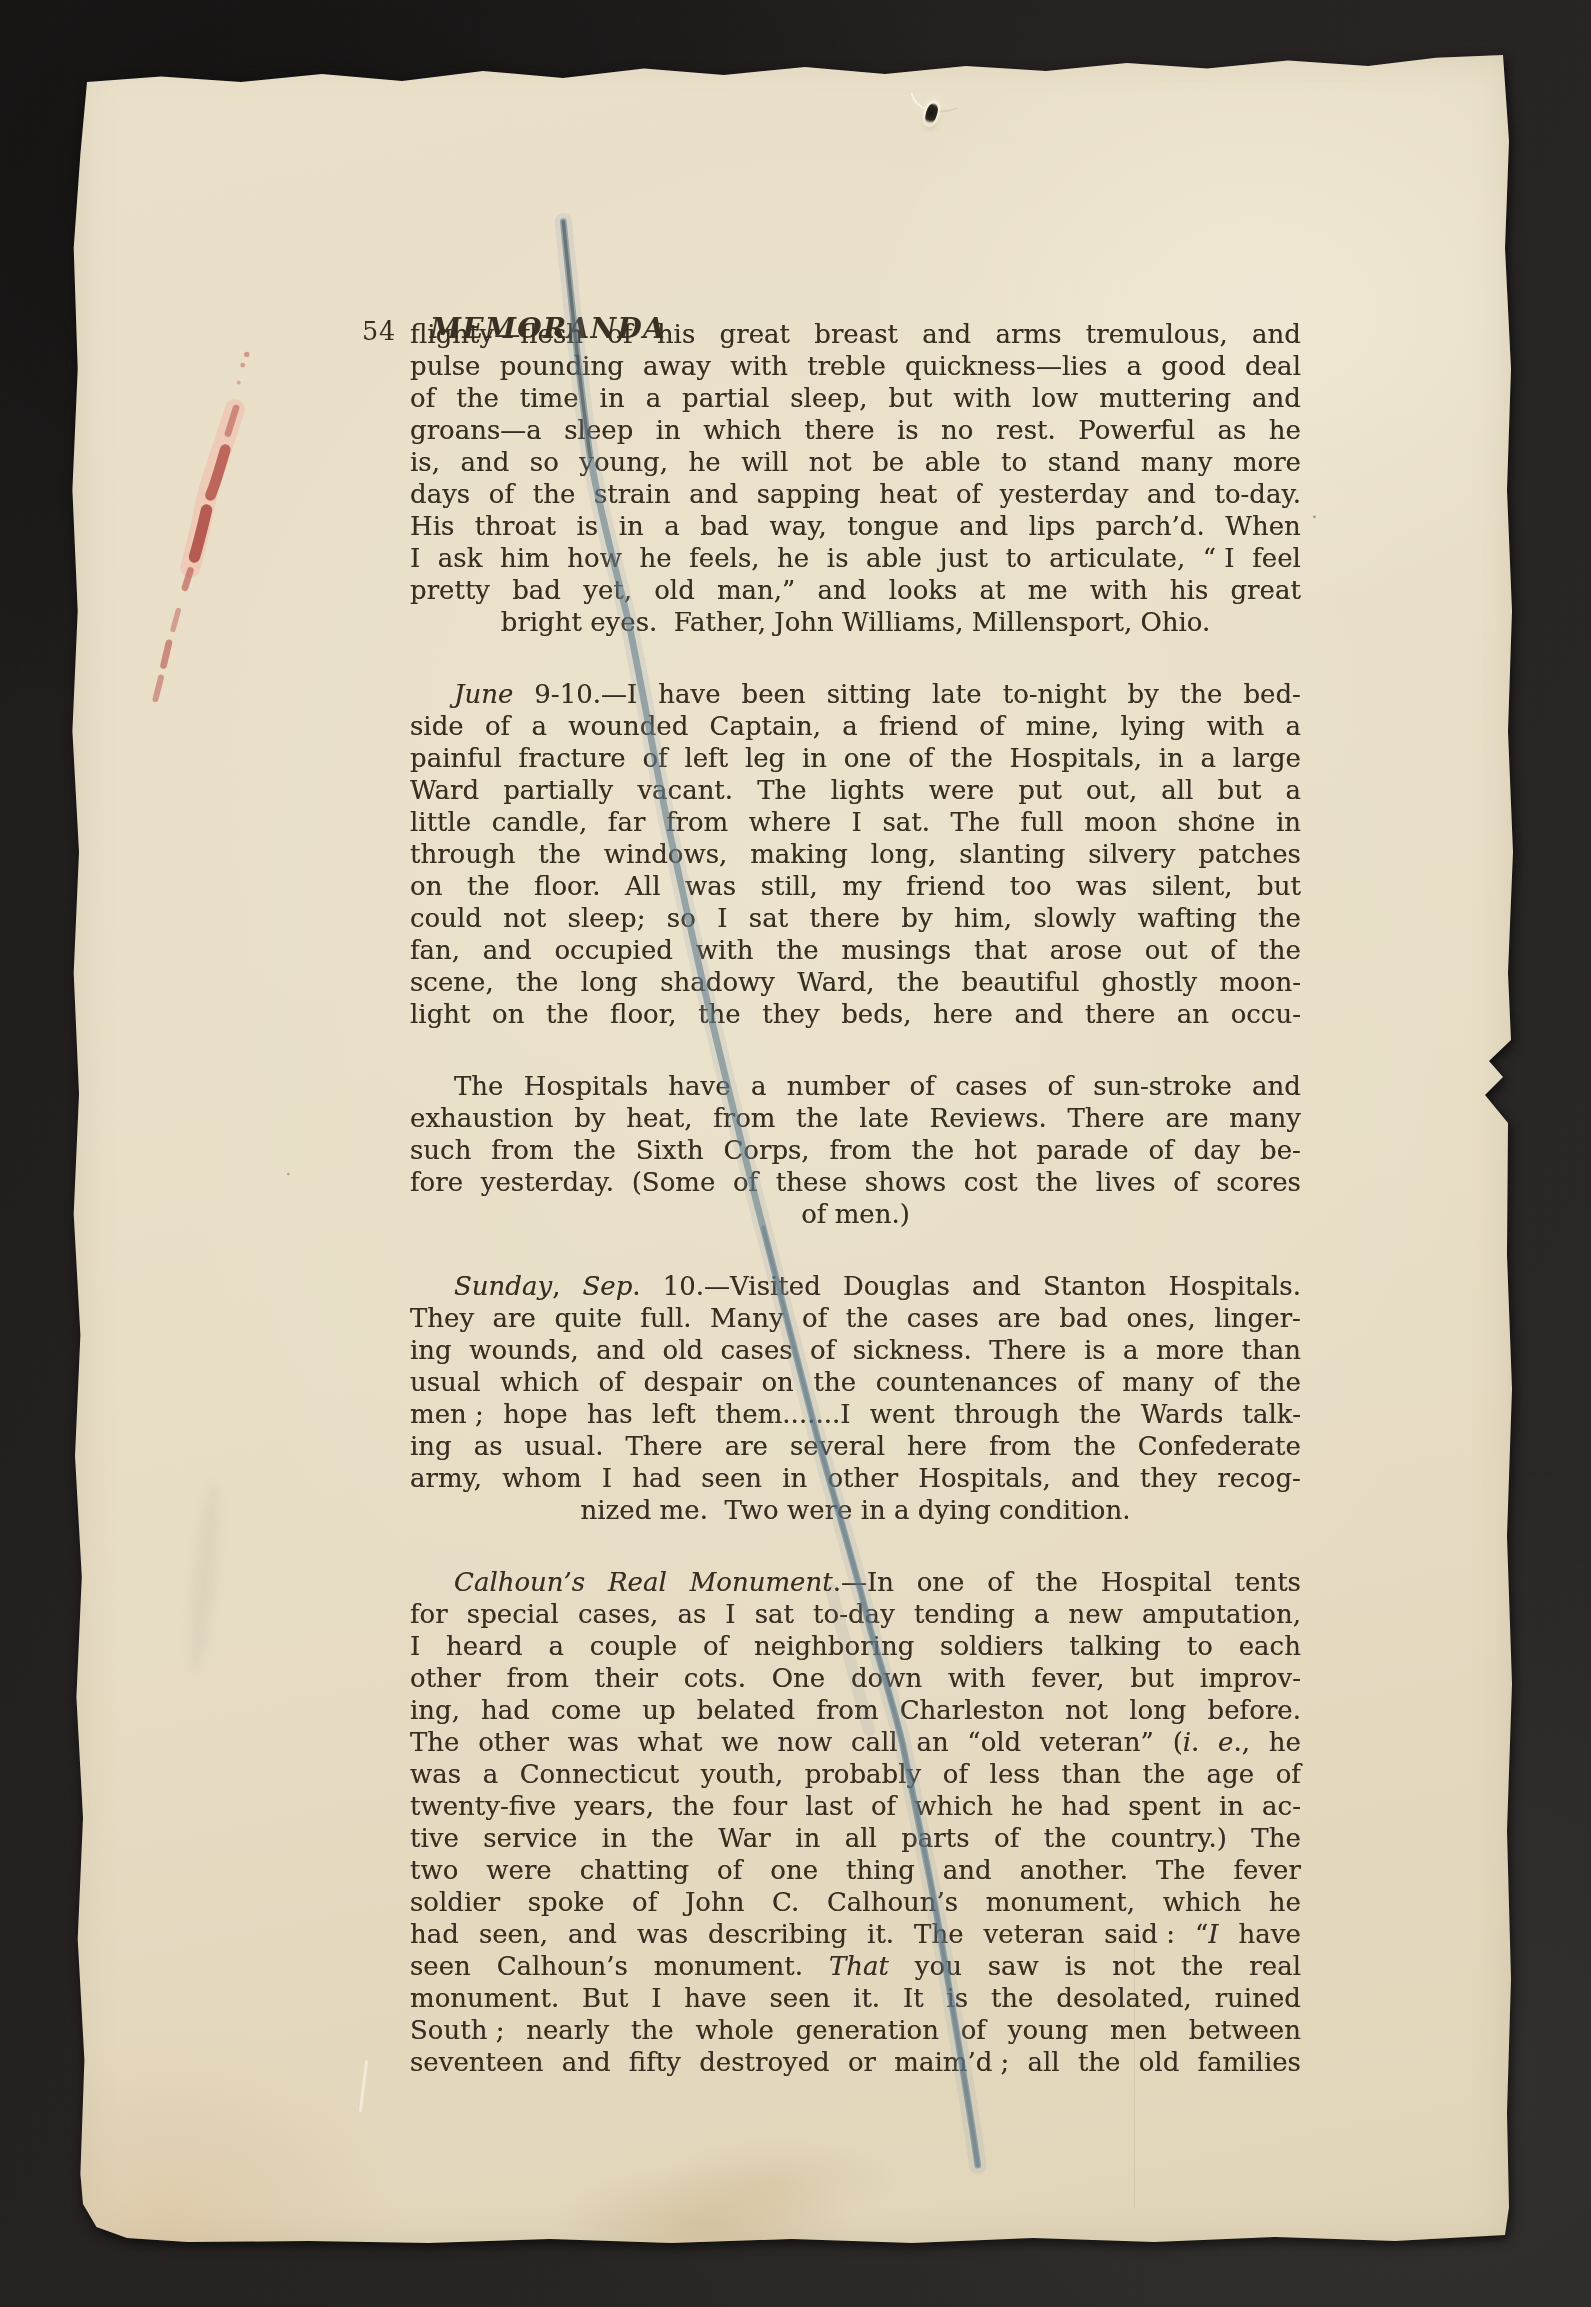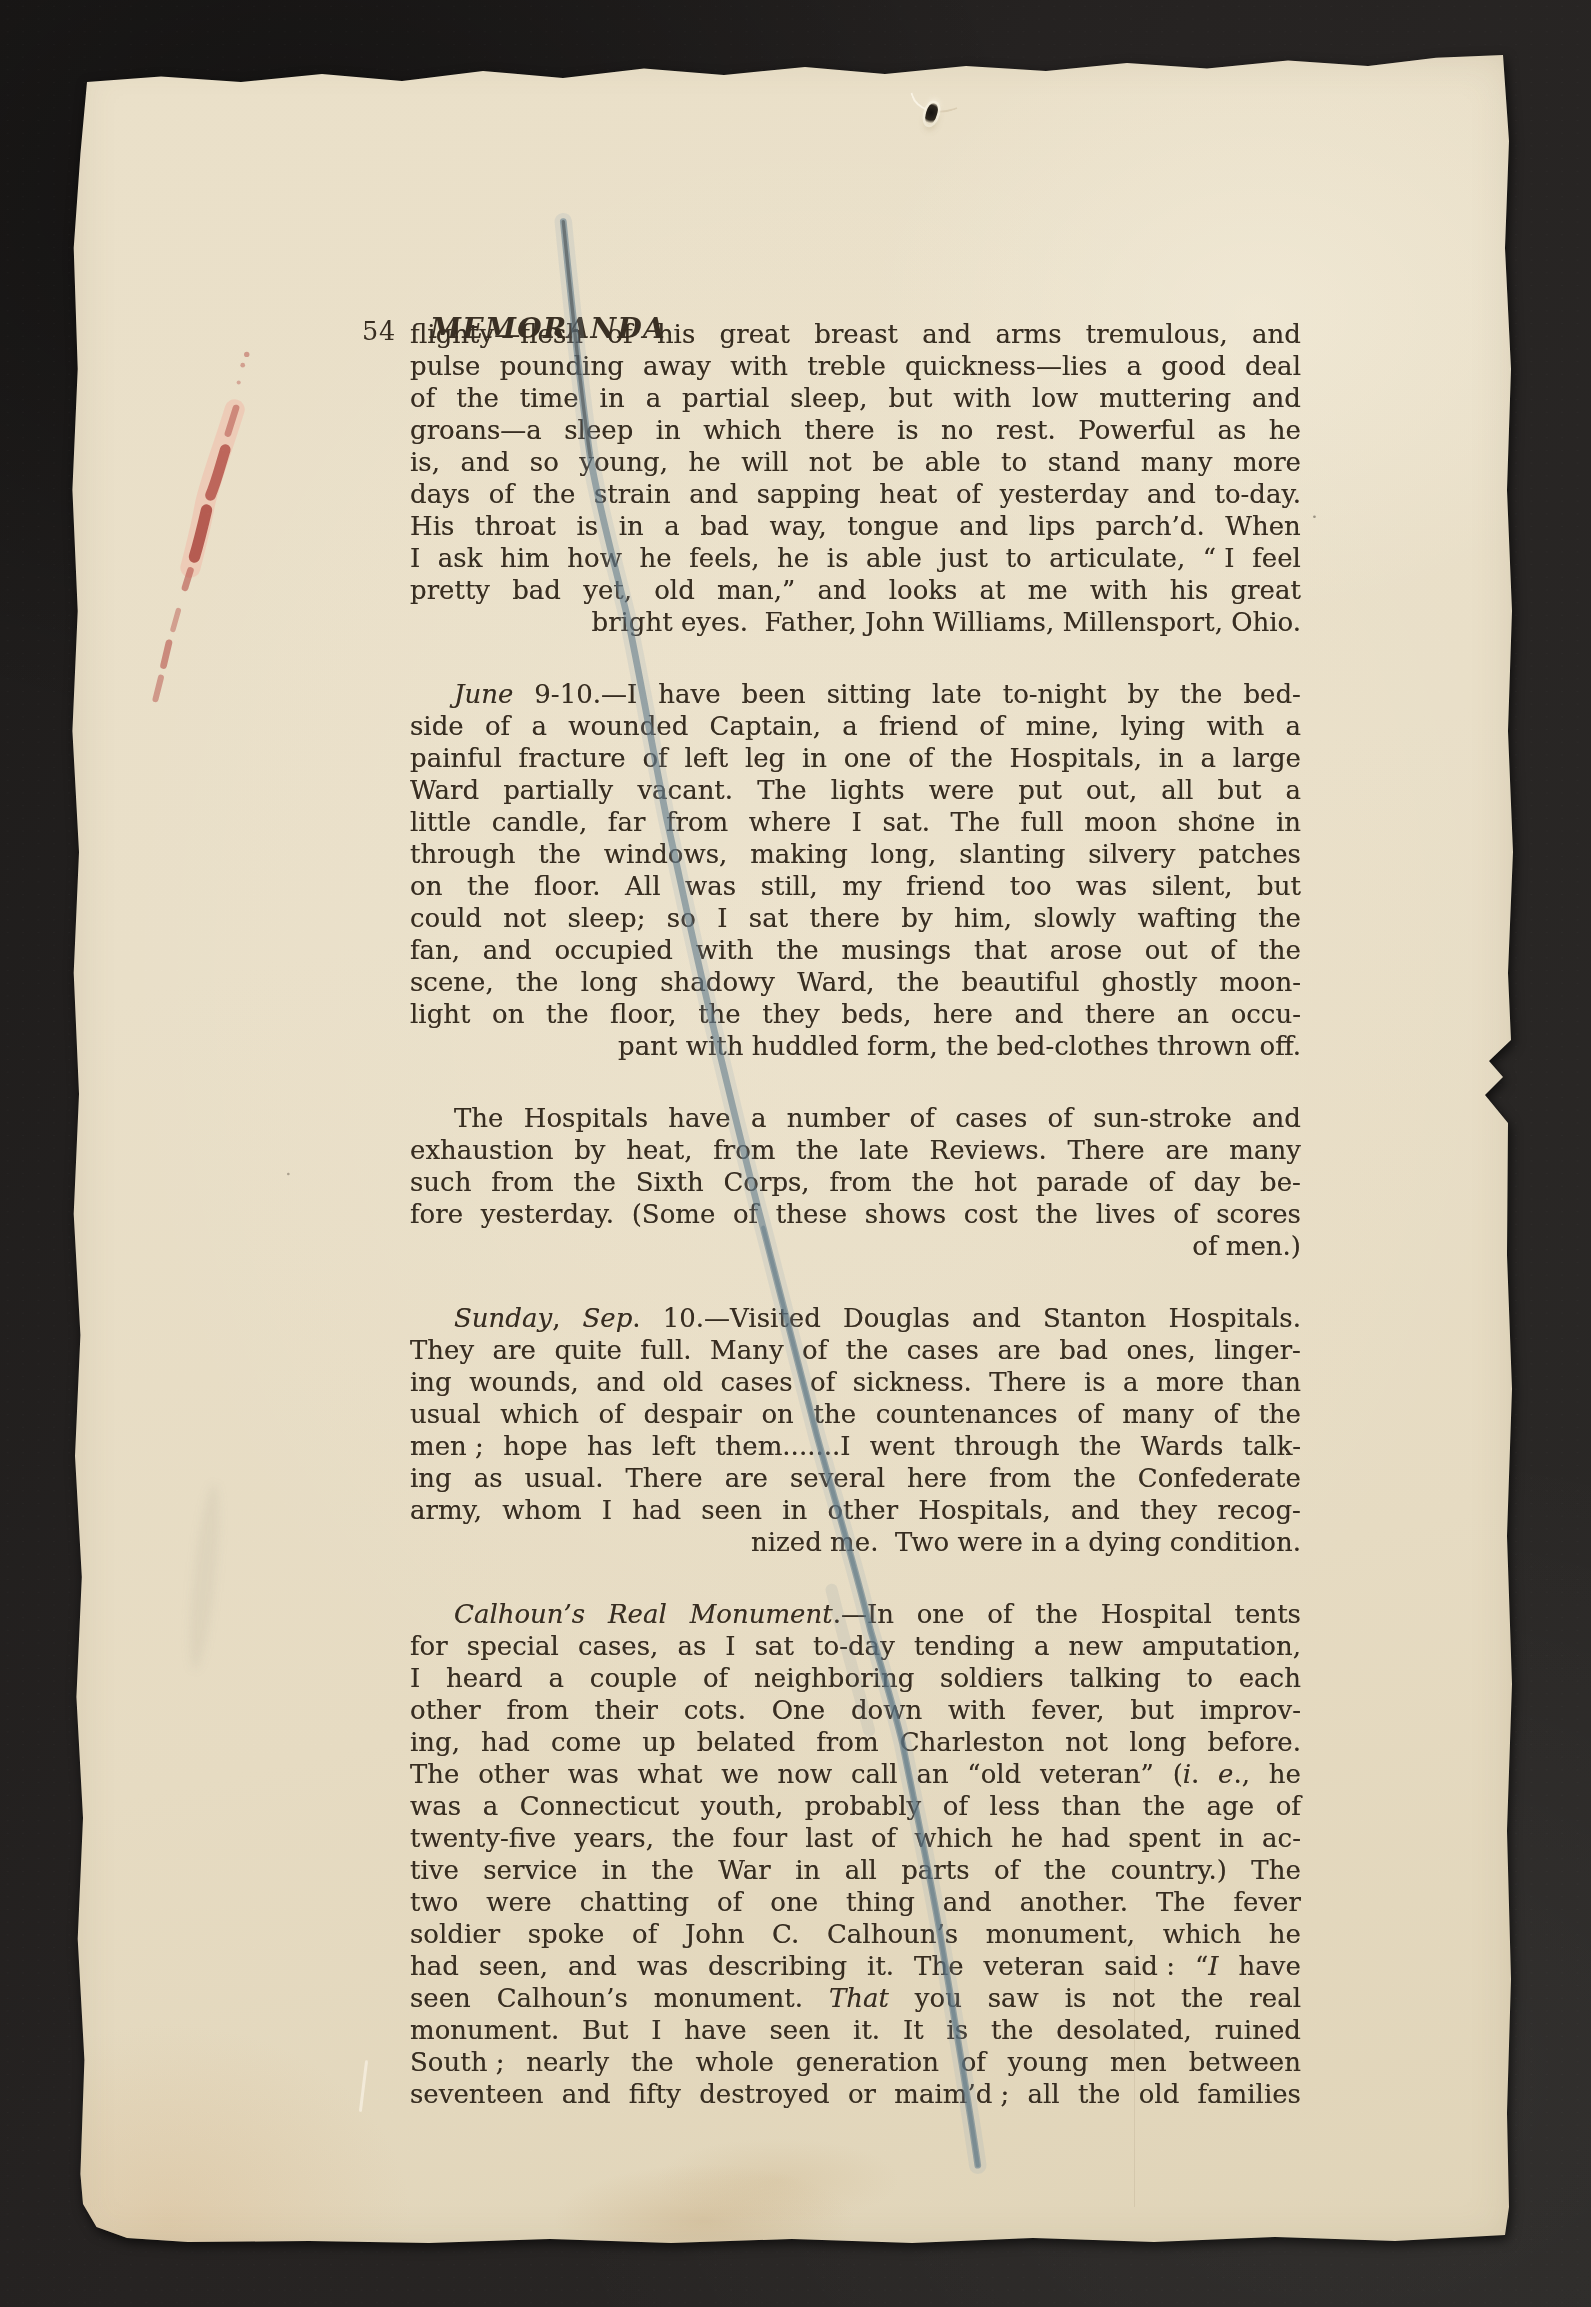--- a/index.html
+++ b/index.html
@@ -40,21 +40,21 @@
       17.4px 2013px,10.7px 1892px,16px 1771px,9.4px 1650px,14.8px 1530px,8px 1409px,13.4px 1288px,6.7px 1167px,
       12px 1047px,6.7px 926px,12px 805px,5.4px 684px,10.7px 564px,5.4px 443px,10.7px 322px,6.7px 201px,13.4px 107px);
   }
   .folio{position:absolute;left:295px;top:268px;font:25.5px/32px "DejaVu Serif",serif;
     color:var(--ink);letter-spacing:0.7px;}
   .running-header{position:absolute;left:363px;top:266px;width:891px;text-align:left;
     font:bold italic 28px/32px "DejaVu Serif",serif;color:#3a3024;letter-spacing:1.3px;}
   .body-text{position:absolute;left:343px;top:271px;width:891px;color:var(--ink);
     font:26px/32px "DejaVu Serif",serif;text-shadow:0 0 0.4px rgba(55,45,34,0.55);}
   .line{display:flex;justify-content:space-between;height:32px;white-space:pre;}
-  .line.unjust{justify-content:flex-end;}
+  .line.unjust{justify-content:center;}
   .line.indent{padding-left:44px;margin-top:40px;}
   .line span{white-space:pre;}
   .marks{position:absolute;left:0;top:0;width:1452px;height:2207px;pointer-events:none;}
   .torn-hole{position:absolute;left:859px;top:56px;width:11.4px;height:21.5px;border-radius:50% 40% 55% 45%;
     transform:rotate(14deg);
     background:radial-gradient(circle at 45% 45%, #171411 0%, #2e281f 55%, rgba(46,40,31,0) 78%);
     box-shadow:0 0 0 2.7px rgba(252,247,233,0.55), 0 -4px 6.7px rgba(250,244,228,0.8), 1.3px 5.4px 6.7px rgba(210,196,166,0.9);}
   .hole-crease{position:absolute;left:847px;top:39px;width:38px;height:28px;border:0;
     border-left:2px solid rgba(253,248,235,0.8);border-bottom:2px solid rgba(205,190,160,0.55);
     border-radius:0 0 0 90%;transform:rotate(-18deg);}
@@ -90,21 +90,20 @@
           <div class="line"><span><span>side</span></span><span><span>of</span></span><span><span>a</span></span><span><span>wounded</span></span><span><span>Captain,</span></span><span><span>a</span></span><span><span>friend</span></span><span><span>of</span></span><span><span>mine,</span></span><span><span>lying</span></span><span><span>with</span></span><span><span>a</span></span></div>
           <div class="line"><span><span>painful</span></span><span><span>fracture</span></span><span><span>of</span></span><span><span>left</span></span><span><span>leg</span></span><span><span>in</span></span><span><span>one</span></span><span><span>of</span></span><span><span>the</span></span><span><span>Hospitals,</span></span><span><span>in</span></span><span><span>a</span></span><span><span>large</span></span></div>
           <div class="line"><span><span>Ward</span></span><span><span>partially</span></span><span><span>vacant.</span></span><span><span>The</span></span><span><span>lights</span></span><span><span>were</span></span><span><span>put</span></span><span><span>out,</span></span><span><span>all</span></span><span><span>but</span></span><span><span>a</span></span></div>
           <div class="line"><span><span>little</span></span><span><span>candle,</span></span><span><span>far</span></span><span><span>from</span></span><span><span>where</span></span><span><span>I</span></span><span><span>sat.</span></span><span><span>The</span></span><span><span>full</span></span><span><span>moon</span></span><span><span>shone</span></span><span><span>in</span></span></div>
           <div class="line"><span><span>through</span></span><span><span>the</span></span><span><span>windows,</span></span><span><span>making</span></span><span><span>long,</span></span><span><span>slanting</span></span><span><span>silvery</span></span><span><span>patches</span></span></div>
           <div class="line"><span><span>on</span></span><span><span>the</span></span><span><span>floor.</span></span><span><span>All</span></span><span><span>was</span></span><span><span>still,</span></span><span><span>my</span></span><span><span>friend</span></span><span><span>too</span></span><span><span>was</span></span><span><span>silent,</span></span><span><span>but</span></span></div>
           <div class="line"><span><span>could</span></span><span><span>not</span></span><span><span>sleep;</span></span><span><span>so</span></span><span><span>I</span></span><span><span>sat</span></span><span><span>there</span></span><span><span>by</span></span><span><span>him,</span></span><span><span>slowly</span></span><span><span>wafting</span></span><span><span>the</span></span></div>
           <div class="line"><span><span>fan,</span></span><span><span>and</span></span><span><span>occupied</span></span><span><span>with</span></span><span><span>the</span></span><span><span>musings</span></span><span><span>that</span></span><span><span>arose</span></span><span><span>out</span></span><span><span>of</span></span><span><span>the</span></span></div>
           <div class="line"><span><span>scene,</span></span><span><span>the</span></span><span><span>long</span></span><span><span>shadowy</span></span><span><span>Ward,</span></span><span><span>the</span></span><span><span>beautiful</span></span><span><span>ghostly</span></span><span><span>moon-</span></span></div>
           <div class="line"><span><span>light</span></span><span><span>on</span></span><span><span>the</span></span><span><span>floor,</span></span><span><span>the</span></span><span><span>they</span></span><span><span>beds,</span></span><span><span>here</span></span><span><span>and</span></span><span><span>there</span></span><span><span>an</span></span><span><span>occu-</span></span></div>
-          <div class="line unjust"><span><span>pant with huddled form, the bed-clothes thrown off.</span></span></div>
           <div class="line indent"><span><span>The</span></span><span><span>Hospitals</span></span><span><span>have</span></span><span><span>a</span></span><span><span>number</span></span><span><span>of</span></span><span><span>cases</span></span><span><span>of</span></span><span><span>sun-stroke</span></span><span><span>and</span></span></div>
           <div class="line"><span><span>exhaustion</span></span><span><span>by</span></span><span><span>heat,</span></span><span><span>from</span></span><span><span>the</span></span><span><span>late</span></span><span><span>Reviews.</span></span><span><span>There</span></span><span><span>are</span></span><span><span>many</span></span></div>
           <div class="line"><span><span>such</span></span><span><span>from</span></span><span><span>the</span></span><span><span>Sixth</span></span><span><span>Corps,</span></span><span><span>from</span></span><span><span>the</span></span><span><span>hot</span></span><span><span>parade</span></span><span><span>of</span></span><span><span>day</span></span><span><span>be-</span></span></div>
           <div class="line"><span><span>fore</span></span><span><span>yesterday.</span></span><span><span>(Some</span></span><span><span>of</span></span><span><span>these</span></span><span><span>shows</span></span><span><span>cost</span></span><span><span>the</span></span><span><span>lives</span></span><span><span>of</span></span><span><span>scores</span></span></div>
           <div class="line unjust"><span><span>of men.)</span></span></div>
           <div class="line indent"><span><i>Sunday</i><span>,</span></span><span><i>Sep</i><span>.</span></span><span><span>10.—Visited</span></span><span><span>Douglas</span></span><span><span>and</span></span><span><span>Stanton</span></span><span><span>Hospitals.</span></span></div>
           <div class="line"><span><span>They</span></span><span><span>are</span></span><span><span>quite</span></span><span><span>full.</span></span><span><span>Many</span></span><span><span>of</span></span><span><span>the</span></span><span><span>cases</span></span><span><span>are</span></span><span><span>bad</span></span><span><span>ones,</span></span><span><span>linger-</span></span></div>
           <div class="line"><span><span>ing</span></span><span><span>wounds,</span></span><span><span>and</span></span><span><span>old</span></span><span><span>cases</span></span><span><span>of</span></span><span><span>sickness.</span></span><span><span>There</span></span><span><span>is</span></span><span><span>a</span></span><span><span>more</span></span><span><span>than</span></span></div>
           <div class="line"><span><span>usual</span></span><span><span>which</span></span><span><span>of</span></span><span><span>despair</span></span><span><span>on</span></span><span><span>the</span></span><span><span>countenances</span></span><span><span>of</span></span><span><span>many</span></span><span><span>of</span></span><span><span>the</span></span></div>
           <div class="line"><span><span>men&nbsp;;</span></span><span><span>hope</span></span><span><span>has</span></span><span><span>left</span></span><span><span>them.......I</span></span><span><span>went</span></span><span><span>through</span></span><span><span>the</span></span><span><span>Wards</span></span><span><span>talk-</span></span></div>

